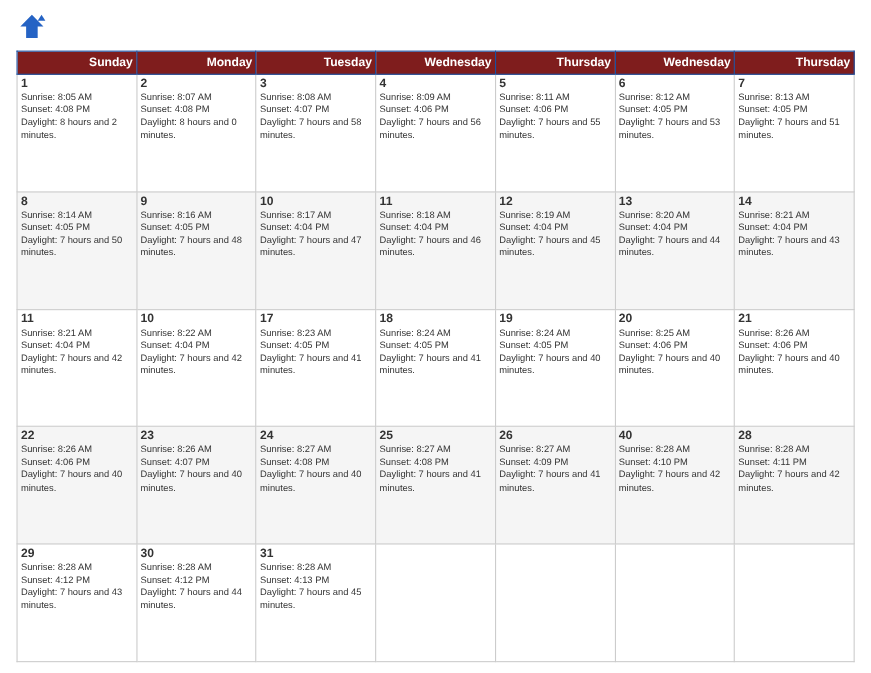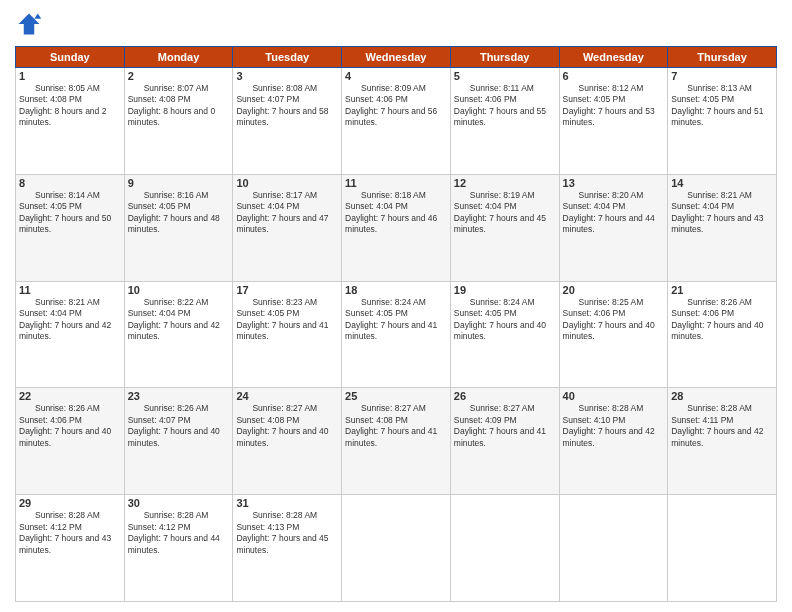--- a/index.html
+++ b/index.html
@@ -54,26 +54,26 @@
       color: #555;
     }
     .calendar {
       flex: 1;
       border: 1px solid #ccc;
       border-collapse: collapse;
       width: 100%;
       table-layout: fixed;
     }
     .calendar th {
-      background: #c2410c;
+      background: #7f1d1d;
       color: #fff;
       font-size: 11px;
       font-weight: bold;
       padding: 4px 3px;
-      text-align: center;
+      text-align: right;
       border: 1px solid #1a4fa0;
     }
     .calendar td {
       border: 1px solid #ccc;
       vertical-align: top;
       padding: 2px 3px;
       font-size: 9px;
       color: #333;
       background: #fff;
     }
@@ -83,21 +83,20 @@
     .day-num {
       font-size: 11px;
       font-weight: bold;
       display: block;
       margin-bottom: 1px;
     }
     .day-info {
       font-size: 8.5px;
       line-height: 1.35;
       color: #333;
-      margin-left: 16px;
     }
     .empty-cell {
       background: #f9f9f9;
     }
   </style>
 </head>
 <body>
 
 <div class="page">
   <div class="header">

